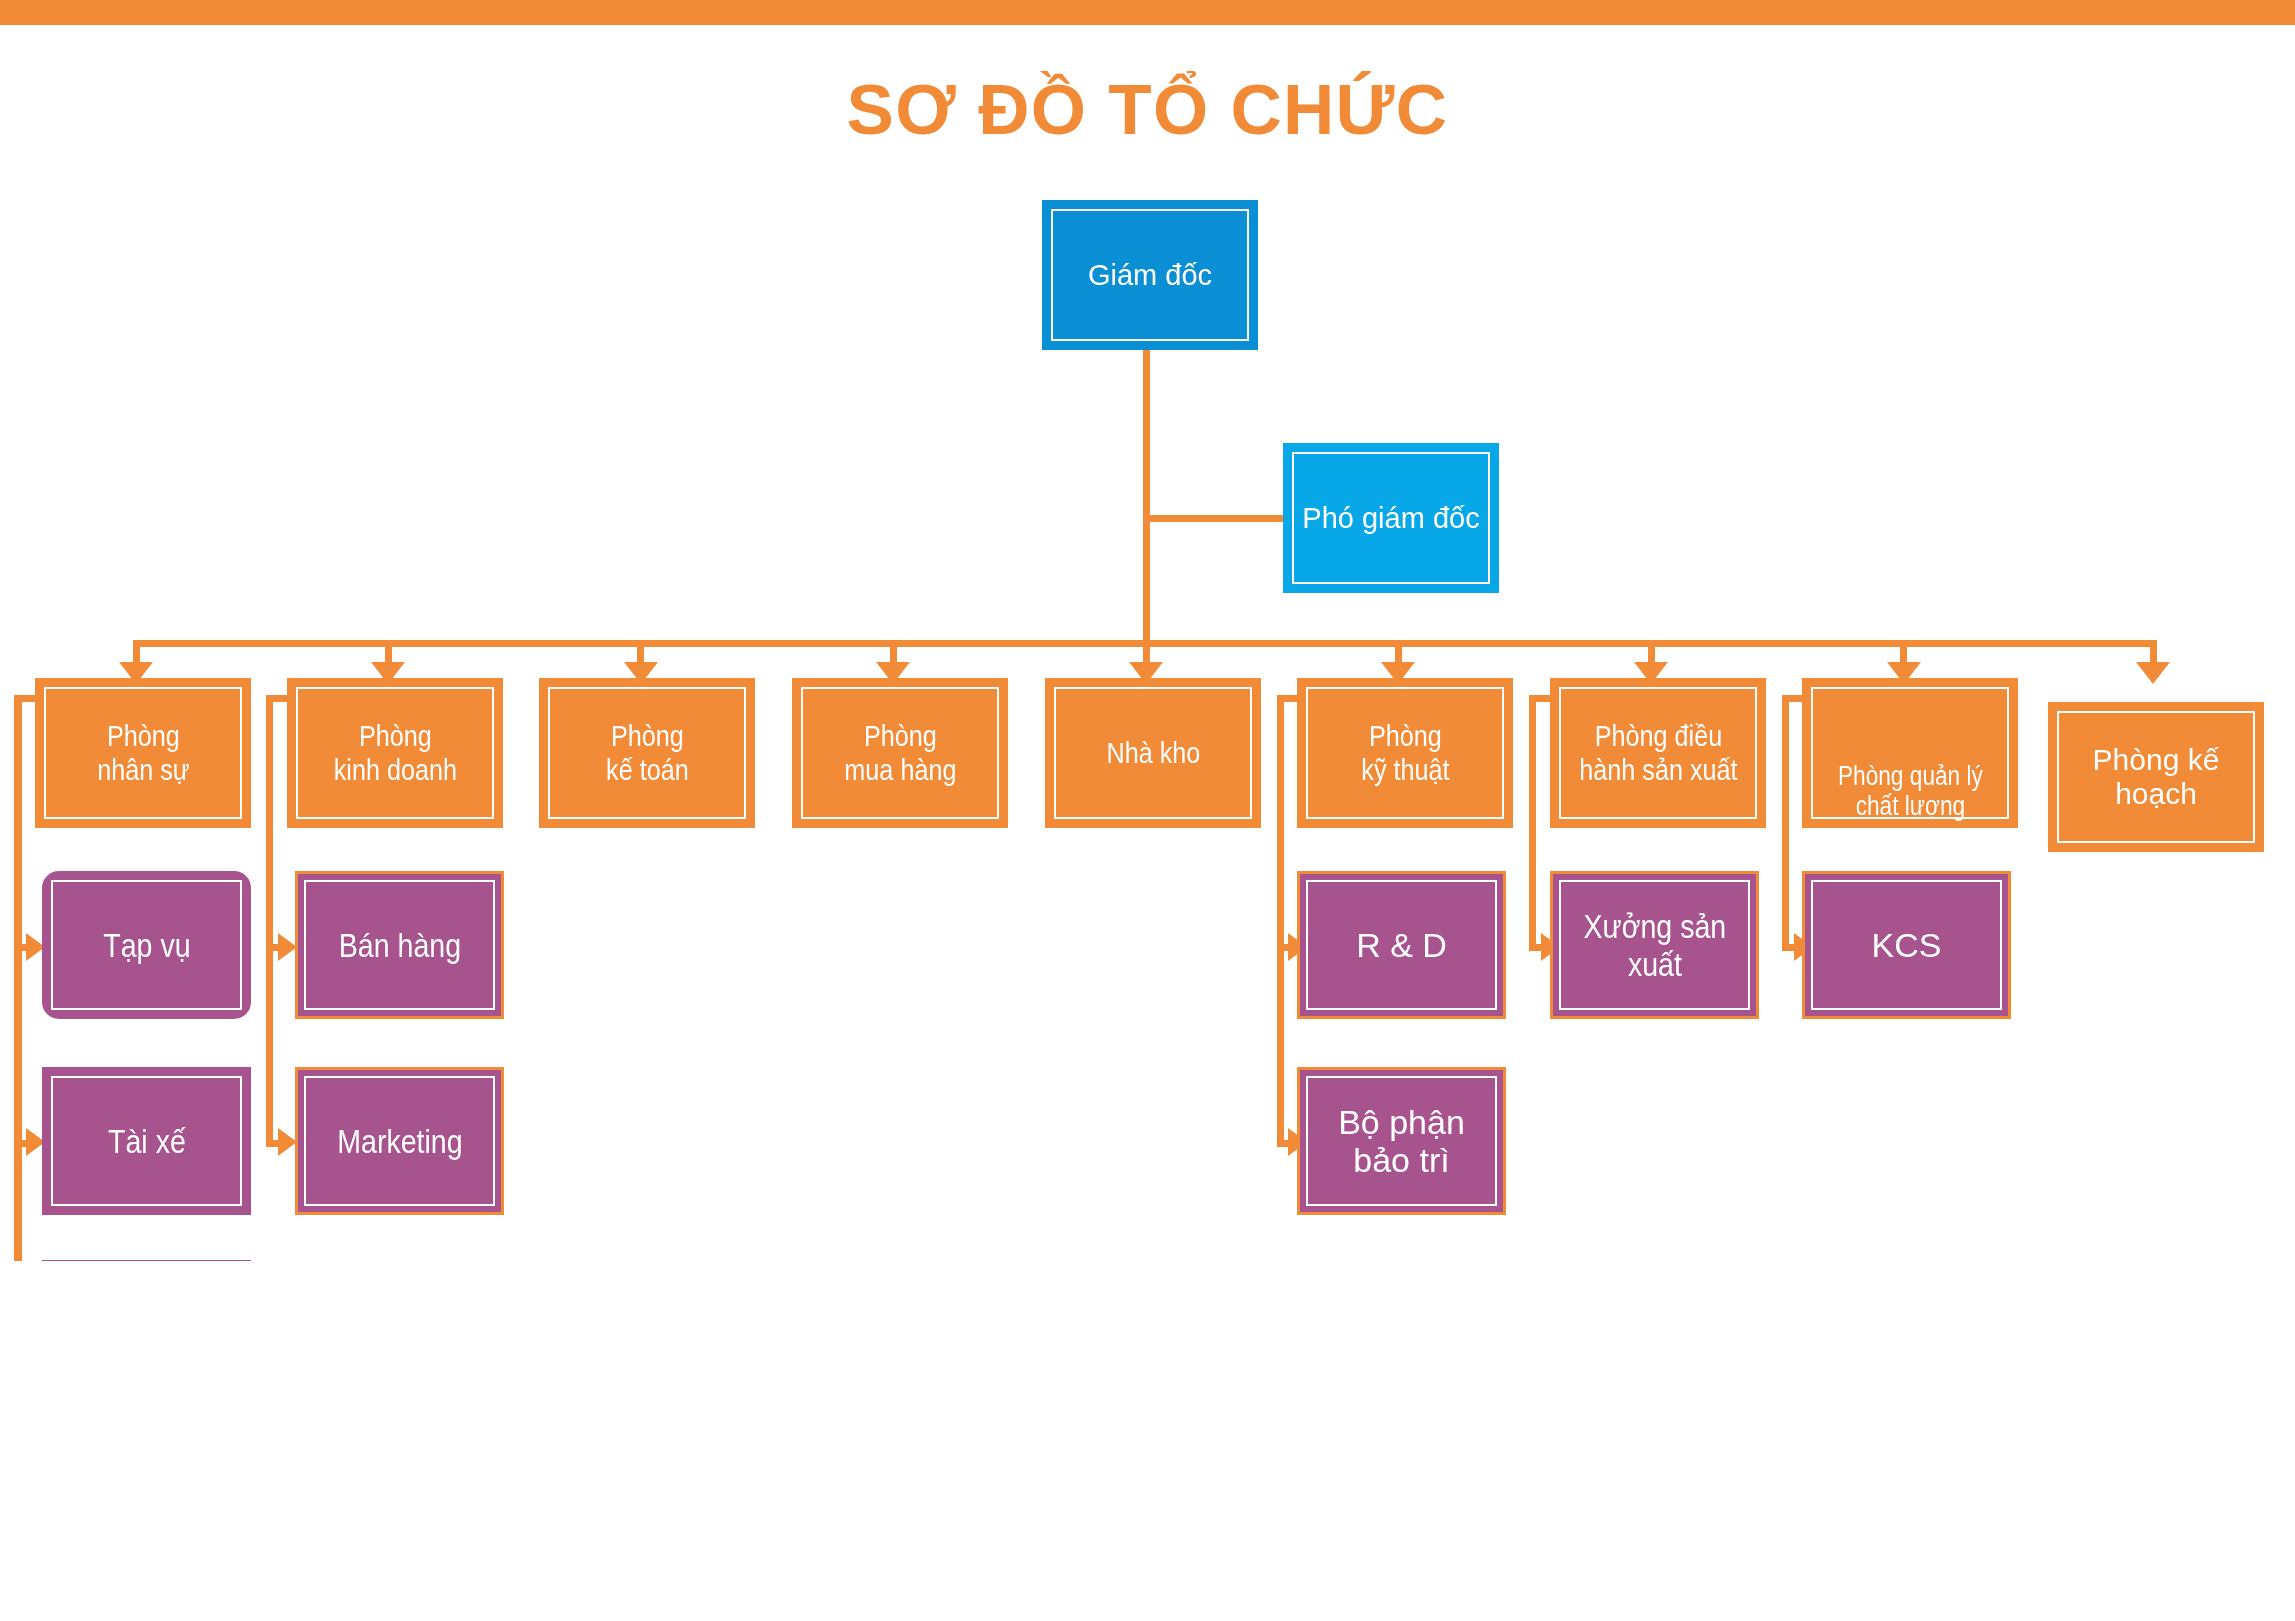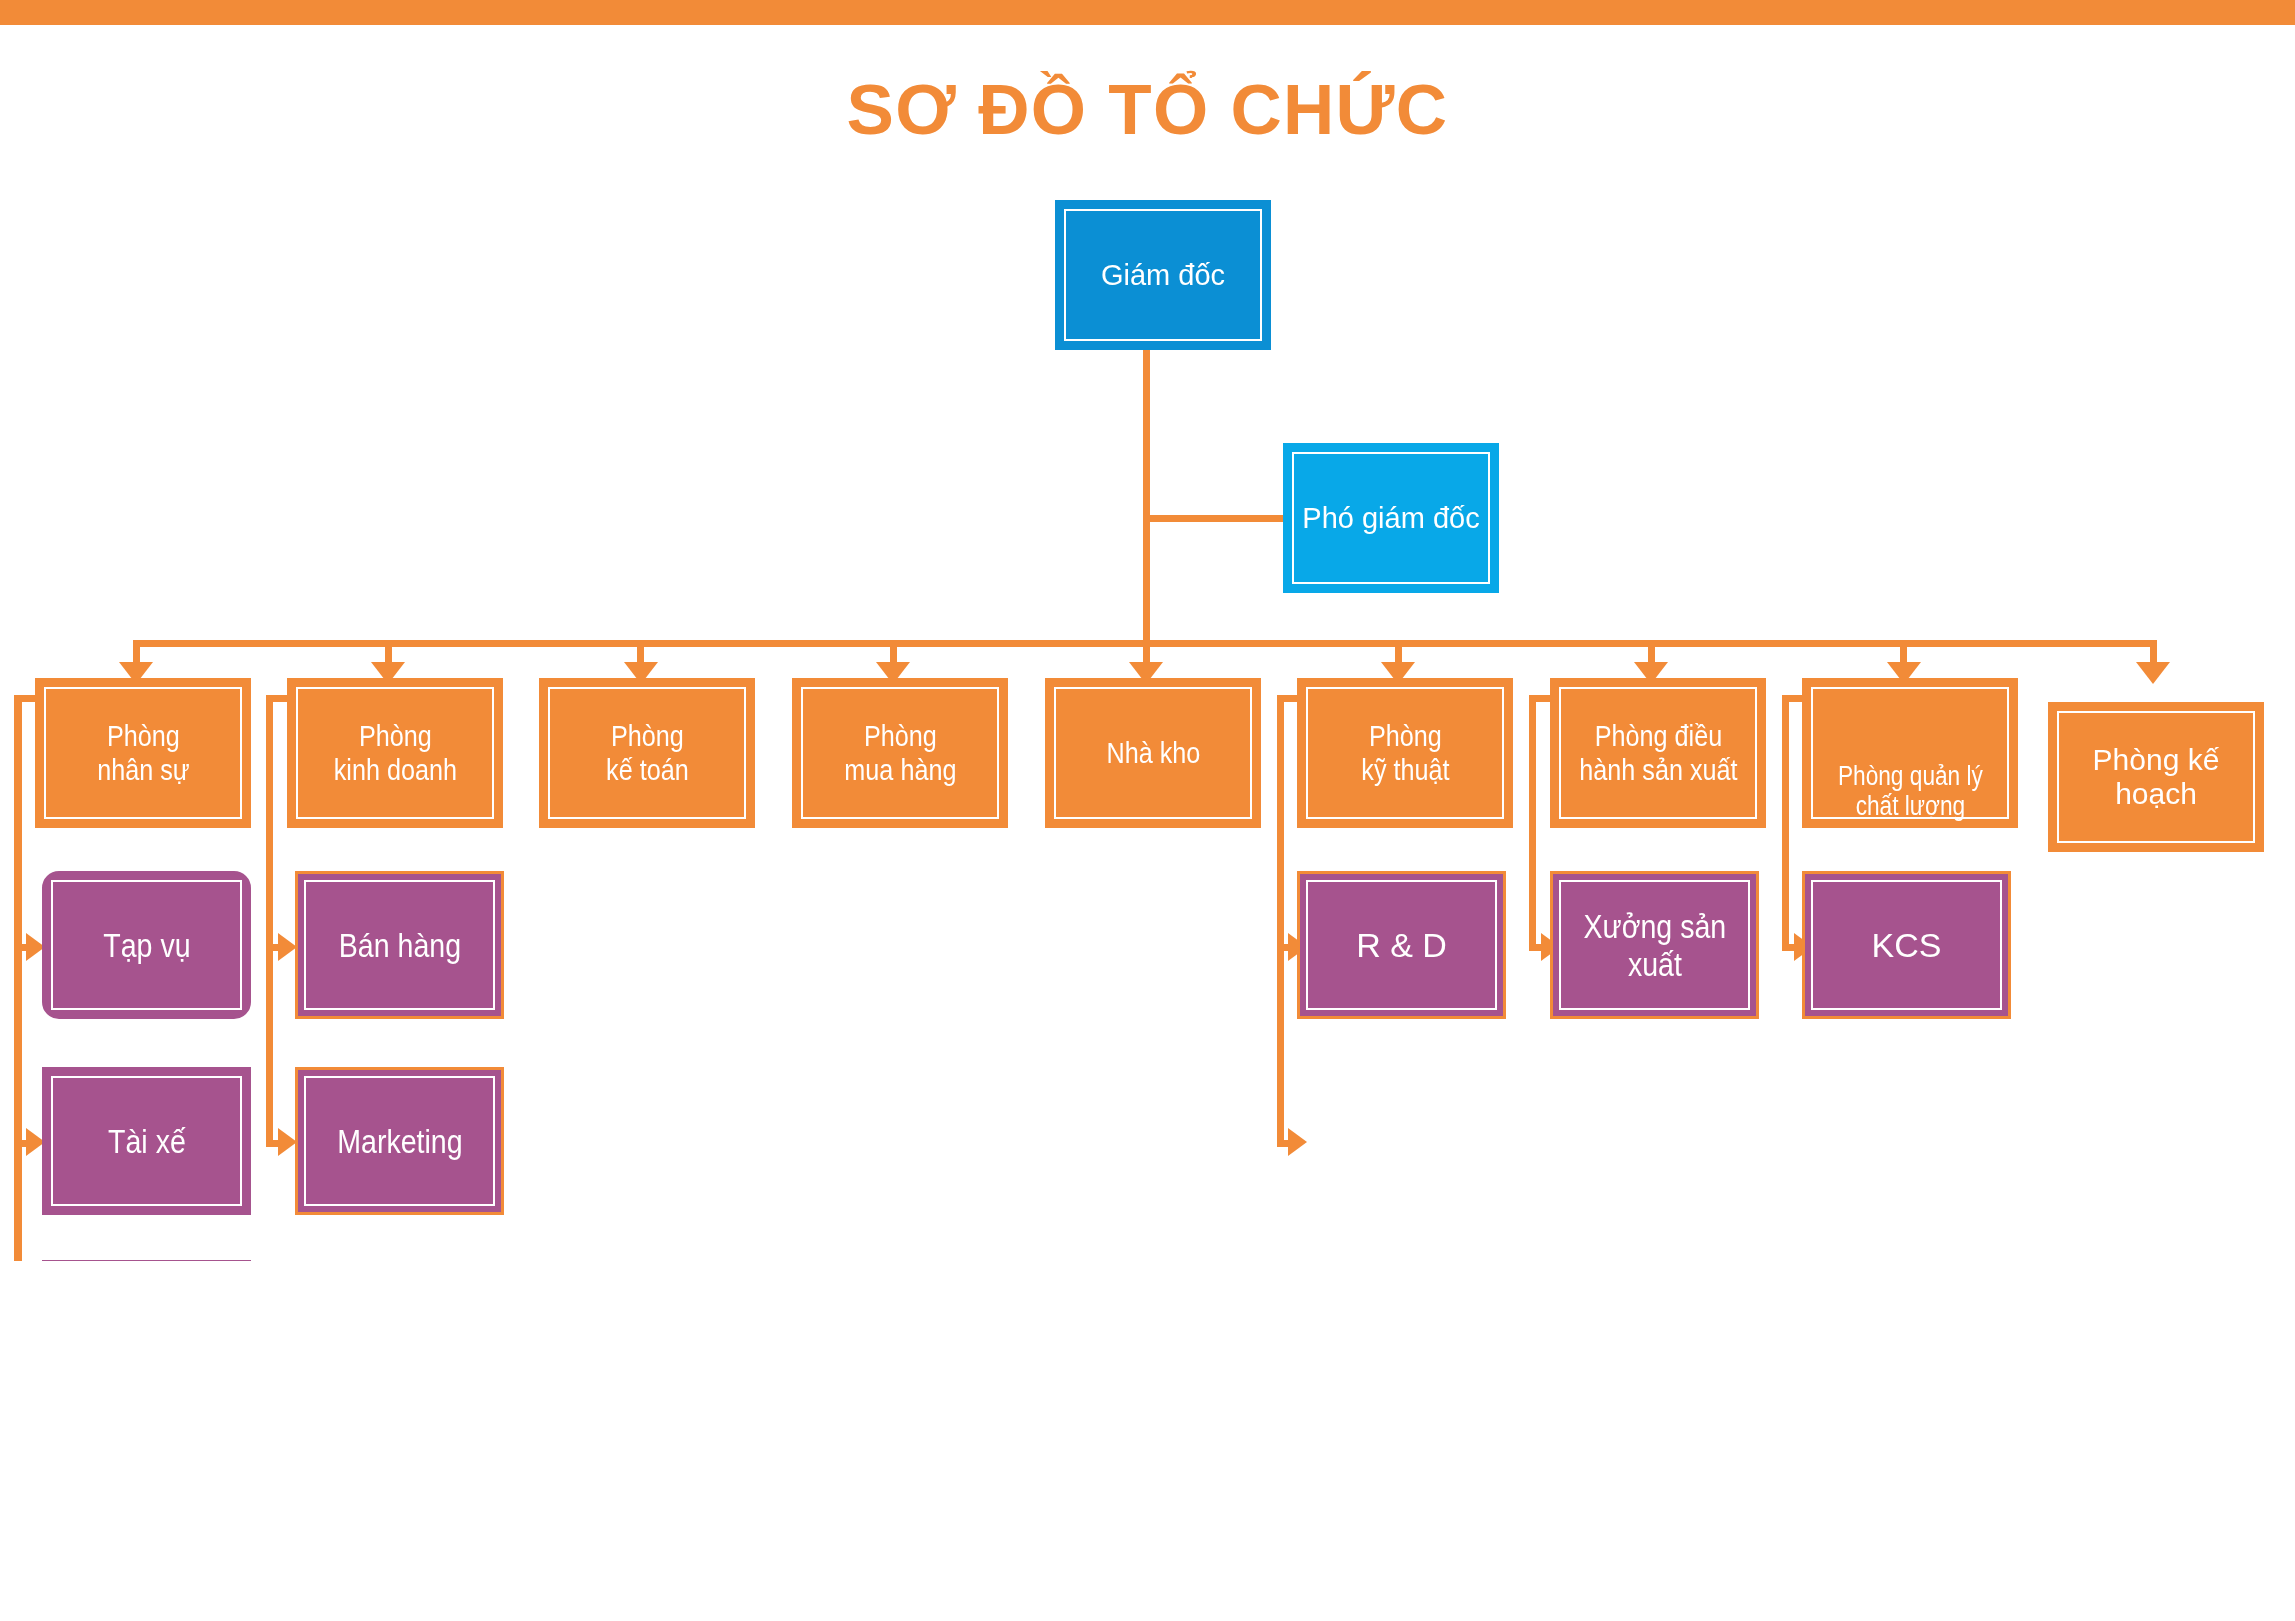--- a/index.html
+++ b/index.html
@@ -63,21 +63,20 @@
     content: "";
     position: absolute;
     left: 5.9px; right: 5.9px; top: 5.9px; bottom: 5.9px;
     border: 2.6px solid #ffffff;
     pointer-events: none;
   }
 
   .node.blue-dark {
     background: #0B8FD4;
     border: 3.9px solid #0B8FD4;
-    margin-left: 13px;
   }
   .node.blue-light {
     background: #08A8E8;
     border: 3.9px solid #08A8E8;
   }
   .node.orange {
     background: #F28B38;
     border: 3.9px solid #F28B38;
   }
   .node.purple {
@@ -264,15 +263,19 @@
 
   <div class="node purple-of" style="left:1550px; top:871px; width:209px; height:148px; font-size:34px;">
     <span class="lbl cond">Xưởng sản
 xuất</span>
   </div>
 
   <div class="node purple-of" style="left:1802px; top:871px; width:209px; height:148px; font-size:34px;">
     <span class="lbl">KCS</span>
   </div>
 
+  <div class="node purple-of" style="left:1297px; top:1067px; width:209px; height:148px; font-size:34px;">
+    <span class="lbl">Bộ phận
+bảo trì</span>
+  </div>
 
 </div>
 
 
 </body></html>

